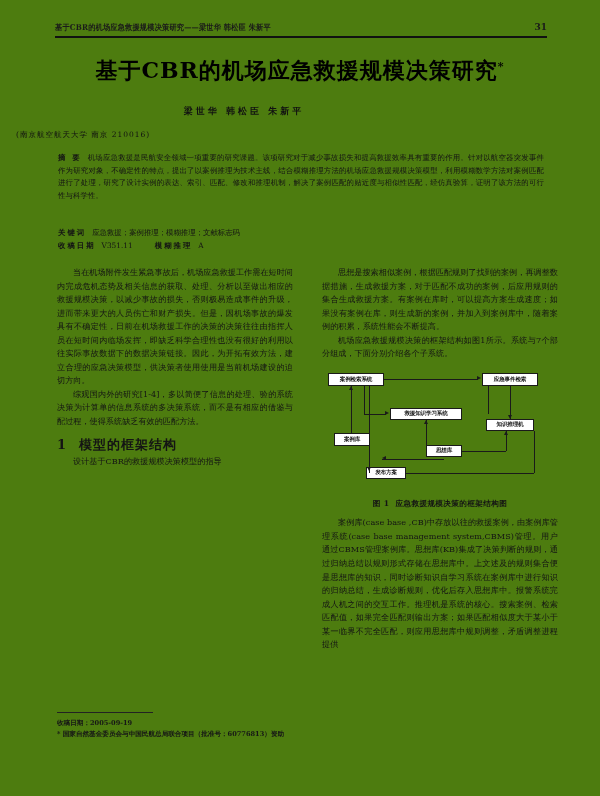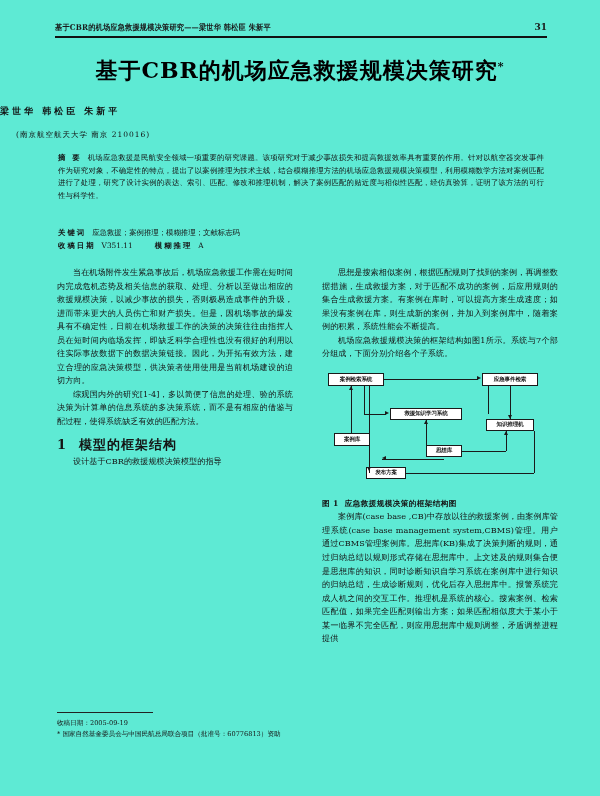--- a/index.html
+++ b/index.html
@@ -13,21 +13,21 @@
     position: relative;
     font-family: "DejaVu Sans", "Liberation Sans", sans-serif;
     color: #111;
     overflow: hidden;
   }
 
   
   .page {
     position: absolute;
     inset: 0;
-    background: #5eead4;
+    background: #4d7c0f;
   }
 
   
   .runhead {
     position: absolute;
     left: 55px;
     top: 22px;
     width: 492px;
     display: flex;
     align-items: baseline;
@@ -73,20 +73,21 @@
   }
   .title .star {
     font-size: 11px;
     vertical-align: super;
   }
   .authors {
     position: absolute;
     left: 0;
     top: 105px;
     width: 488px;
+    text-align: center;
     font-family: "DejaVu Serif", "Liberation Serif", serif;
     font-size: 9px;
     font-weight: bold;
     letter-spacing: 3px;
     color: #111;
   }
   .affil {
     position: absolute;
     left: 16px;
     top: 130px;
@@ -151,25 +152,26 @@
   .sec-head .num { margin-right: 12px; font-weight: bold; }
 
   
   .figure {
     position: relative;
     width: 236px;
     height: 128px;
     margin: 6px 0 2px 0;
   }
   .figcap {
-    text-align: left;
+    text-align: center;
     font-family: "DejaVu Serif", "Liberation Serif", serif;
     font-size: 7.6px;
     font-weight: bold;
     letter-spacing: .4px;
+    margin-bottom: 6px;
     text-indent: 0;
   }
   .figcap .fignum { margin-right: 6px; }
 
   .dbox {
     position: absolute;
     border: 1px solid #1a1a1a;
     background: #fff;
     font-family: "DejaVu Serif", "Liberation Serif", serif;
     font-size: 5.6px;
@@ -210,20 +212,21 @@
   }
   .footnotes {
     position: absolute;
     left: 57px;
     top: 718px;
     width: 236px;
     font-family: "DejaVu Serif", "Liberation Serif", serif;
     font-size: 6.6px;
     line-height: 11.4px;
     color: #161616;
+    font-weight: bold;
   }
   .footnotes div.fn2 { text-indent: -6px; padding-left: 6px; }
 </style>
 </head>
 <body>
 
 <div class="page">
 
   <div class="runhead">
     <span class="runhead-text">基于CBR的机场应急救援规模决策研究——梁世华  韩松臣  朱新平</span>

